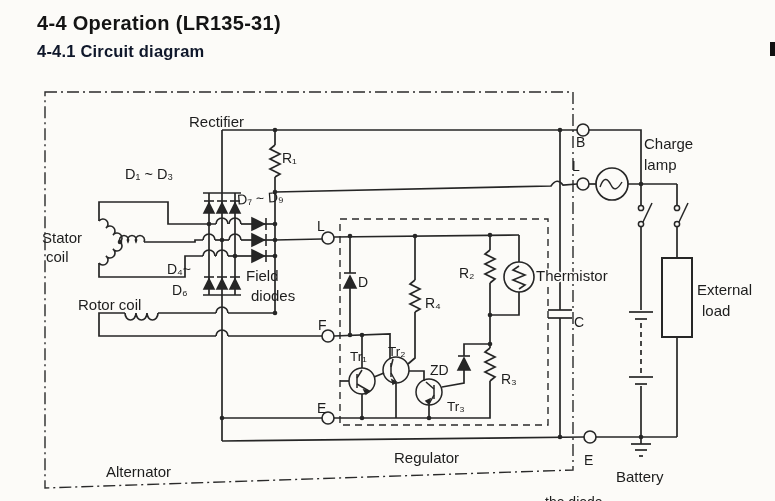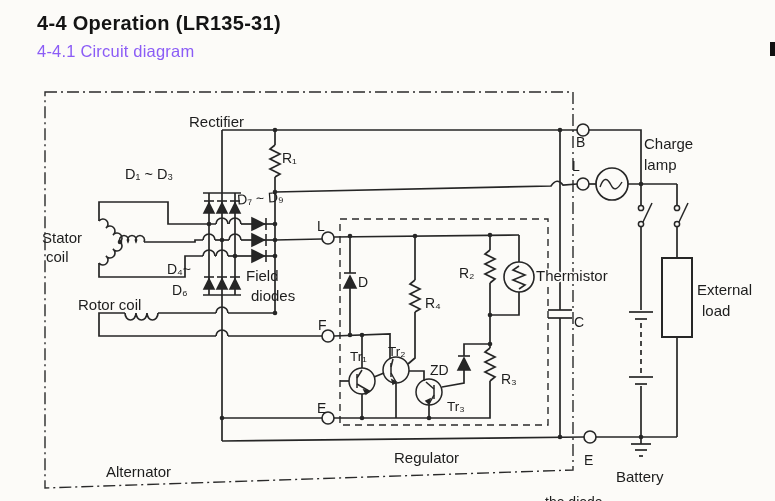--- a/index.html
+++ b/index.html
@@ -1,20 +1,20 @@
 <!DOCTYPE html>
 <html><head>
 <meta charset="utf-8">
 <style>
   html,body{margin:0;padding:0;background:#e8e8e8;}
   .page{position:relative;width:775px;height:501px;background:#fcfbf8;overflow:hidden;
         font-family:"Liberation Sans","DejaVu Sans",sans-serif;}
   .title{position:absolute;left:37px;top:12px;font-size:20px;font-weight:bold;color:#141414;
          letter-spacing:0.3px;}
-  .subtitle{position:absolute;left:37px;top:42px;font-size:16.5px;font-weight:normal;color:#8b5cf6;
+  .subtitle{position:absolute;left:37px;top:42px;font-size:16.5px;font-weight:bold;color:#0f172a;
          letter-spacing:0.2px;}
   svg{position:absolute;left:0;top:0;}
   .lbl{font-family:"Liberation Sans","DejaVu Sans",sans-serif;fill:#1d1d1d;}
   .halo{paint-order:stroke;stroke:#fcfbf8;stroke-width:3px;}
   .edge-mark{position:absolute;right:0;top:42px;width:5px;height:14px;background:#111;}
 </style>
 </head>
 <body>
 
 <div class="page">

